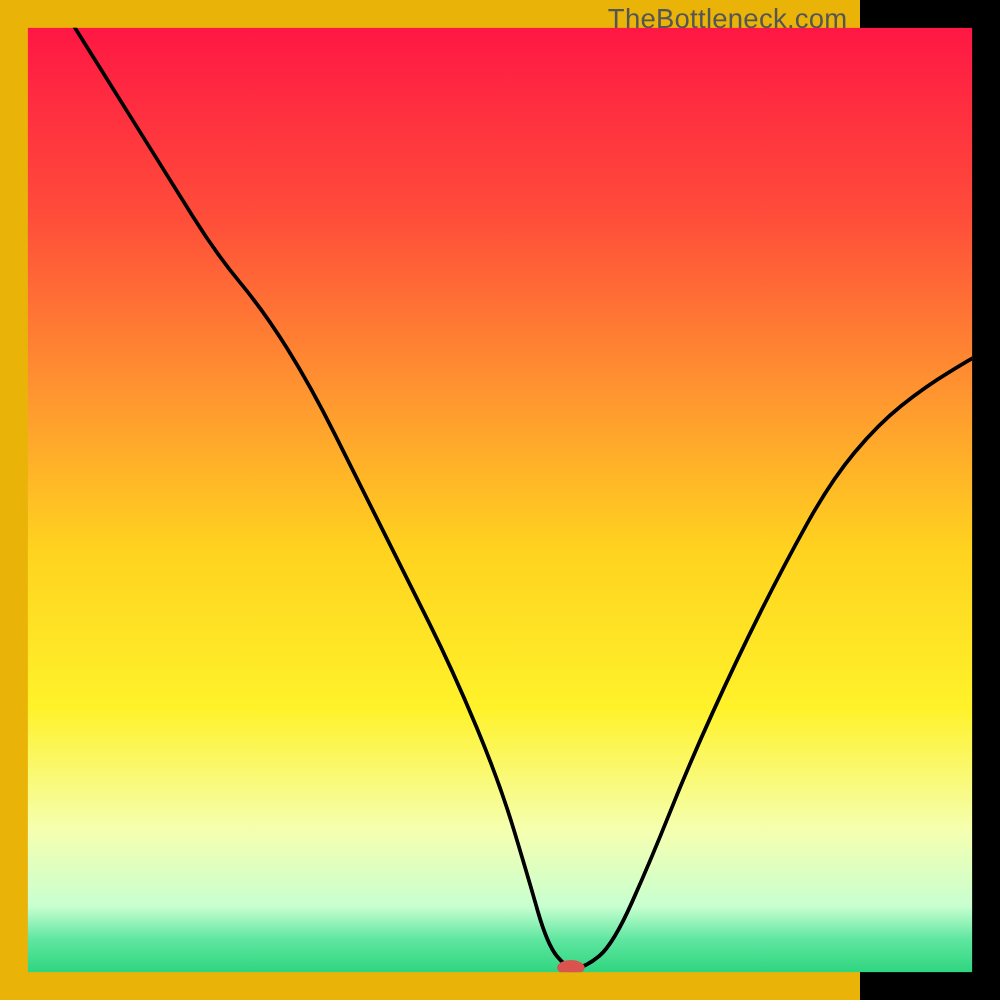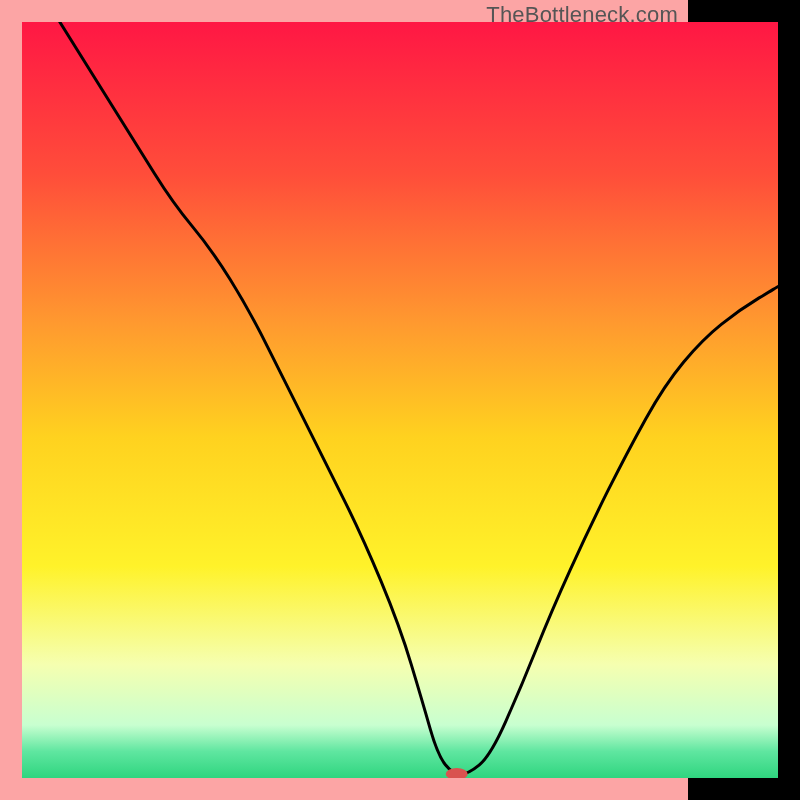--- a/index.html
+++ b/index.html
@@ -9,21 +9,21 @@
     background: #000;
     position: relative;
     font-family: Arial, sans-serif;
   }
   .frame {
     position: absolute;
     top: 0;
     left: 0;
     width: 688px;
     height: 800px;
-    background: #fca5a5;
+    background: #eab308;
   }
   .plot-area {
     position: absolute;
     top: 22px;
     left: 22px;
     width: 756px;
     height: 756px;
     overflow: hidden;
   }
   .watermark {

